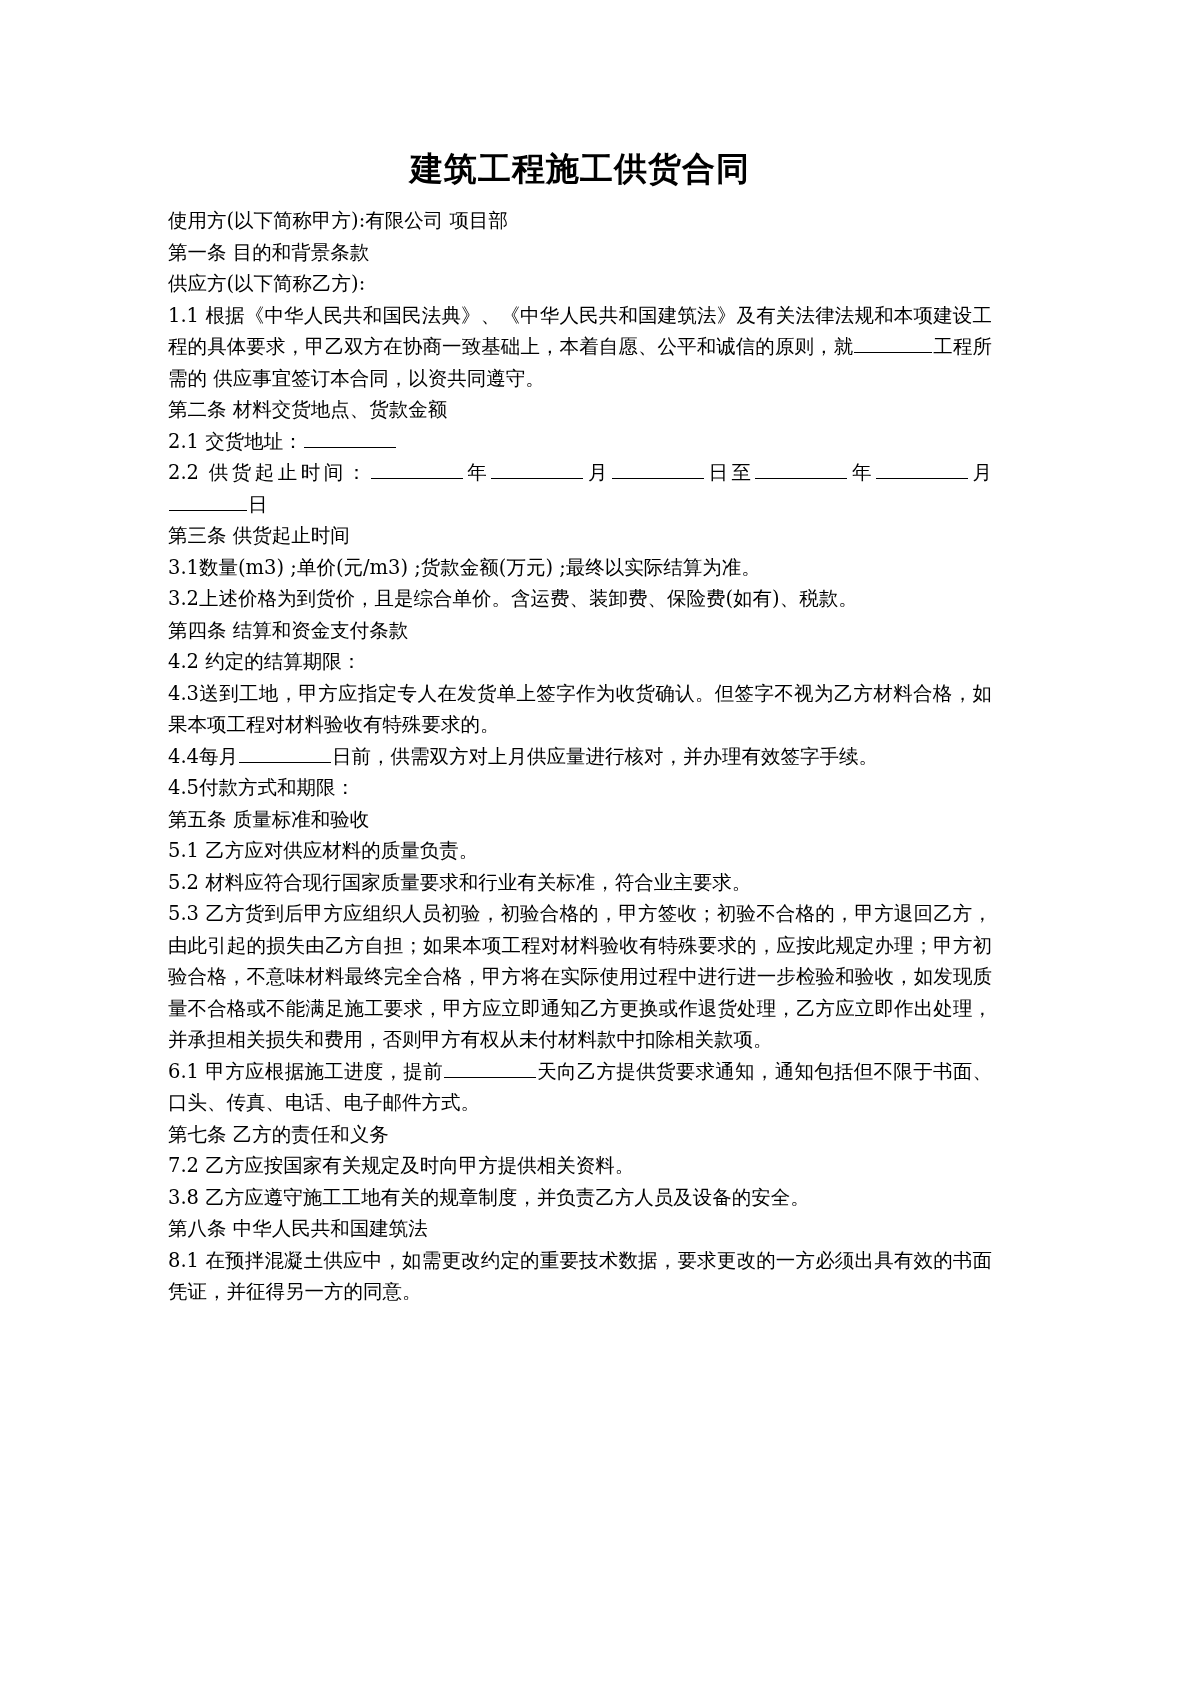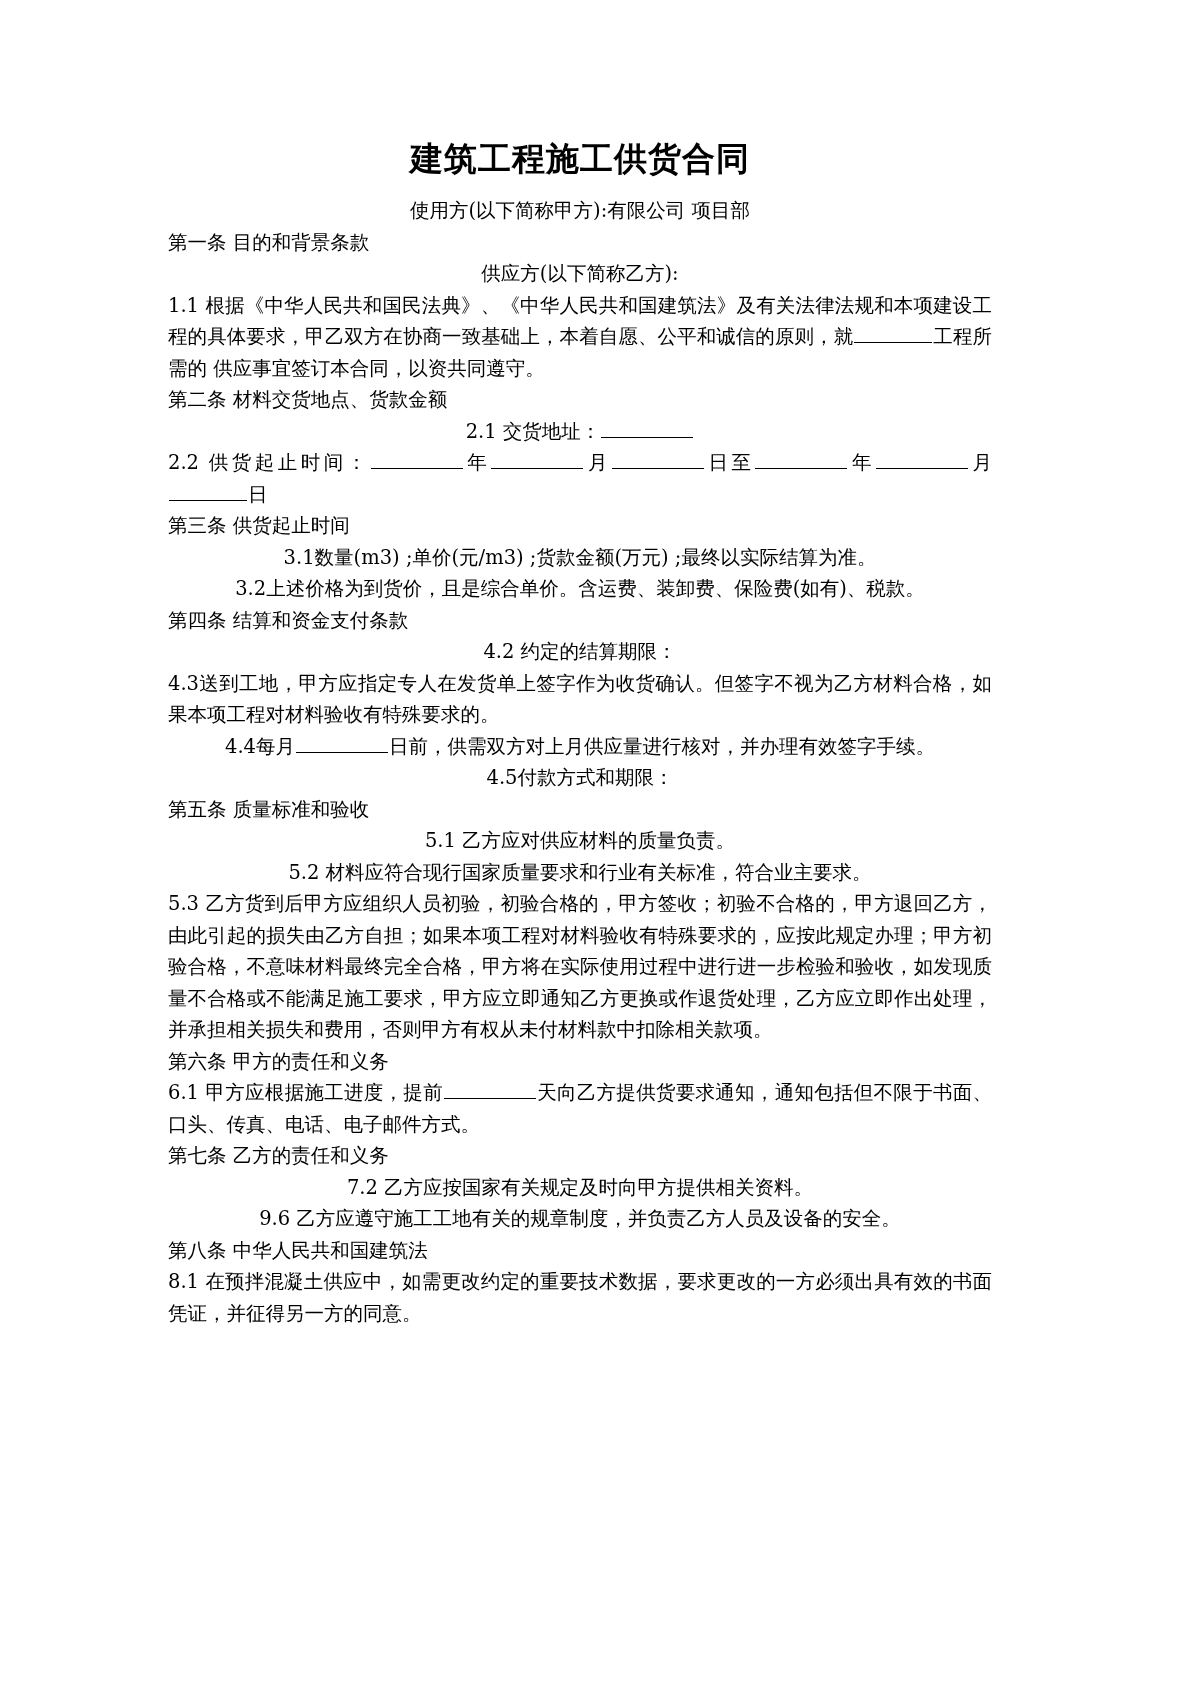--- a/index.html
+++ b/index.html
@@ -18,21 +18,21 @@
     position: relative;
     width: 1190px;
     height: 1683px;
     background: #ffffff;
     box-sizing: border-box;
     padding: 0;
   }
   .doc-body {
     position: absolute;
     left: 168px;
-    top: 138px;
+    top: 148px;
     width: 824px;
   }
   .doc-title {
     font-size: 33px;
     font-weight: bold;
     text-align: center;
     letter-spacing: 1px;
     margin: 0 0 16px 0;
     line-height: 1.25;
     font-family: "DejaVu Sans", "Liberation Sans", sans-serif;
@@ -44,21 +44,21 @@
     text-justify: inter-ideograph;
     margin: 0;
     letter-spacing: 0px;
     word-break: break-all;
   }
   .para.heading {
     
     text-align: left;
   }
   .para.nojust {
-    text-align: center;
+    text-align: left;
   }
   .blank {
     display: inline-block;
     border-bottom: 1.5px solid #000;
     vertical-align: baseline;
     height: 1.05em;
     margin: 0 1px;
   }
   .b-md  { width: 78px; }
   .b-lg  { width: 92px; }
@@ -89,24 +89,23 @@
     <p class="para nojust">4.2 约定的结算期限：</p>
     <p class="para">4.3送到工地，甲方应指定专人在发货单上签字作为收货确认。但签字不视为乙方材料合格，如果本项工程对材料验收有特殊要求的。</p>
     <p class="para nojust"><span>4.4每月</span><span class="blank b-lg"></span><span>日前，供需双方对上月供应量进行核对，并办理有效签字手续。</span></p>
     <p class="para nojust">4.5付款方式和期限：</p>
 
     <p class="para heading">第五条 质量标准和验收</p>
     <p class="para nojust">5.1 乙方应对供应材料的质量负责。</p>
     <p class="para nojust">5.2 材料应符合现行国家质量要求和行业有关标准，符合业主要求。</p>
     <p class="para">5.3 乙方货到后甲方应组织人员初验，初验合格的，甲方签收；初验不合格的，甲方退回乙方，由此引起的损失由乙方自担；如果本项工程对材料验收有特殊要求的，应按此规定办理；甲方初验合格，不意味材料最终完全合格，甲方将在实际使用过程中进行进一步检验和验收，如发现质量不合格或不能满足施工要求，甲方应立即通知乙方更换或作退货处理，乙方应立即作出处理，并承担相关损失和费用，否则甲方有权从未付材料款中扣除相关款项。</p>
 
-    <p class="para heading">第六条 甲方的责任和义务</p>
     <p class="para"><span>6.1 甲方应根据施工进度，提前</span><span class="blank b-lg"></span><span>天向乙方提供货要求通知，通知包括但不限于书面、口头、传真、电话、电子邮件方式。</span></p>
 
     <p class="para heading">第七条 乙方的责任和义务</p>
     <p class="para nojust">7.2 乙方应按国家有关规定及时向甲方提供相关资料。</p>
-    <p class="para nojust">9.6 乙方应遵守施工工地有关的规章制度，并负责乙方人员及设备的安全。</p>
+    <p class="para nojust">3.8 乙方应遵守施工工地有关的规章制度，并负责乙方人员及设备的安全。</p>
 
     <p class="para heading">第八条 中华人民共和国建筑法</p>
     <p class="para">8.1 在预拌混凝土供应中，如需更改约定的重要技术数据，要求更改的一方必须出具有效的书面凭证，并征得另一方的同意。</p>
 
   </div>
 </div>
 
 </body></html>

